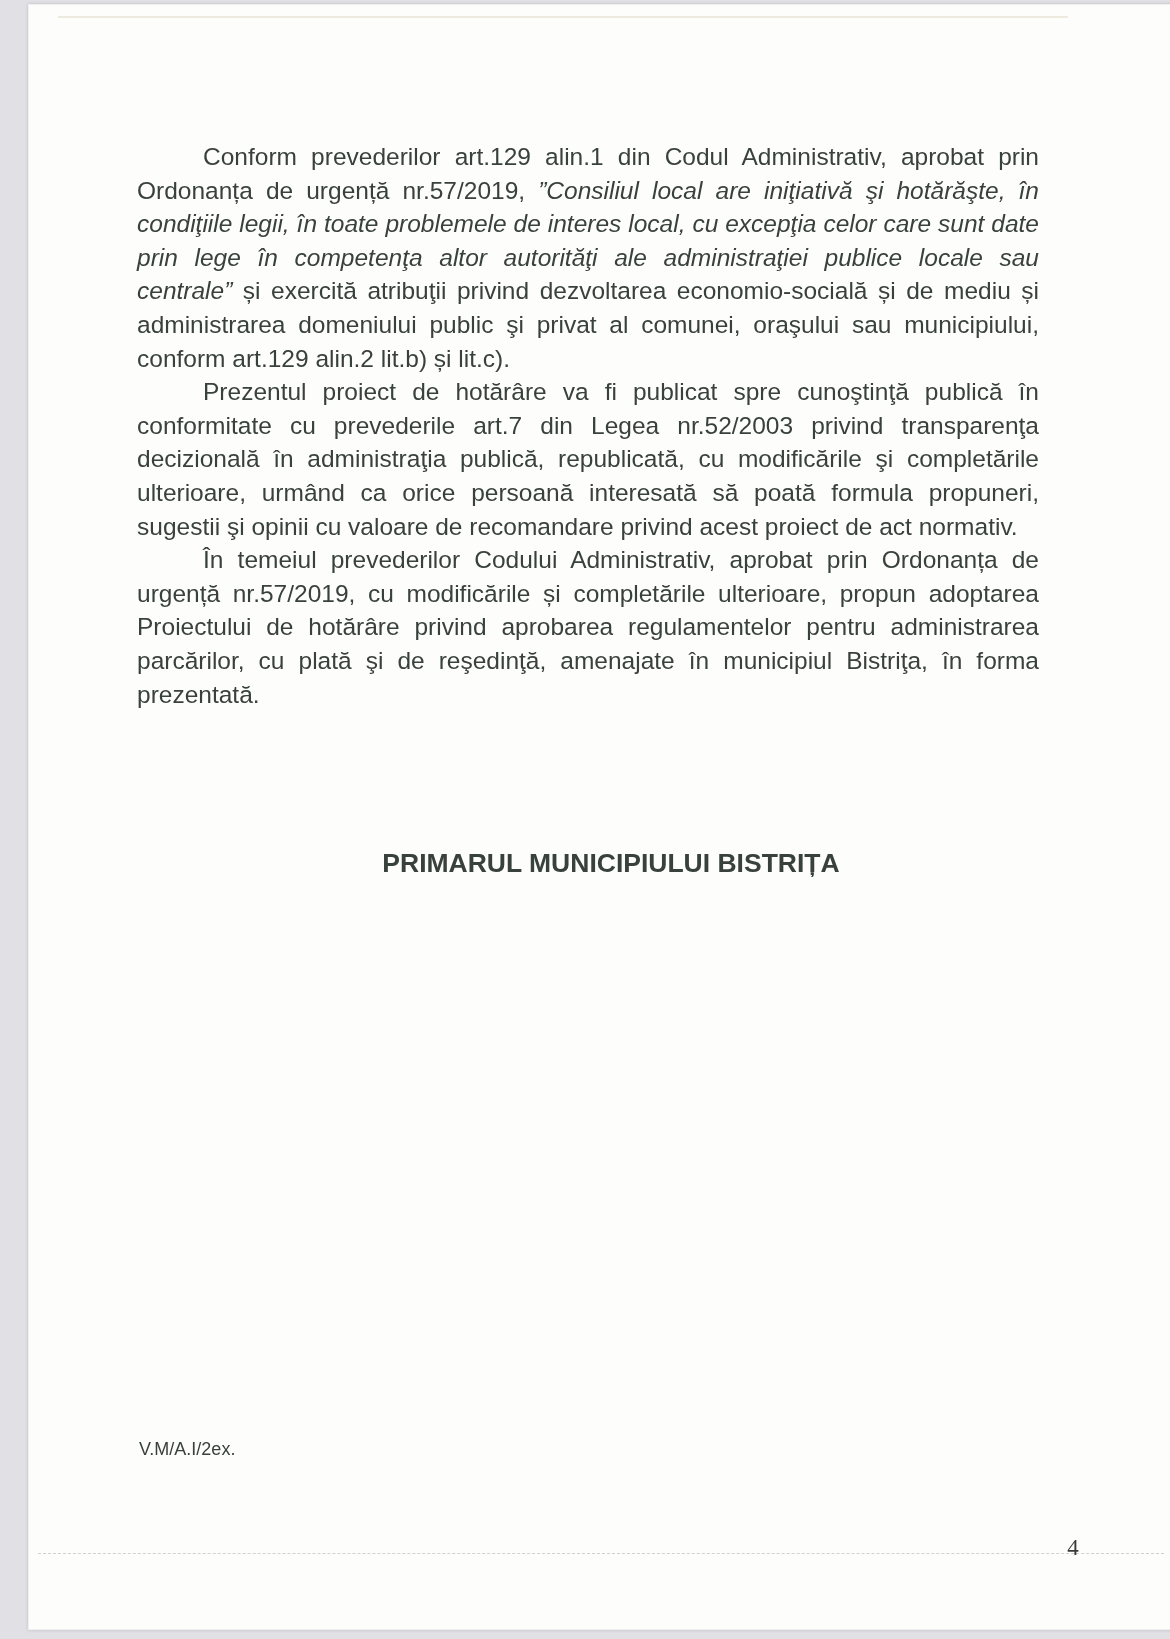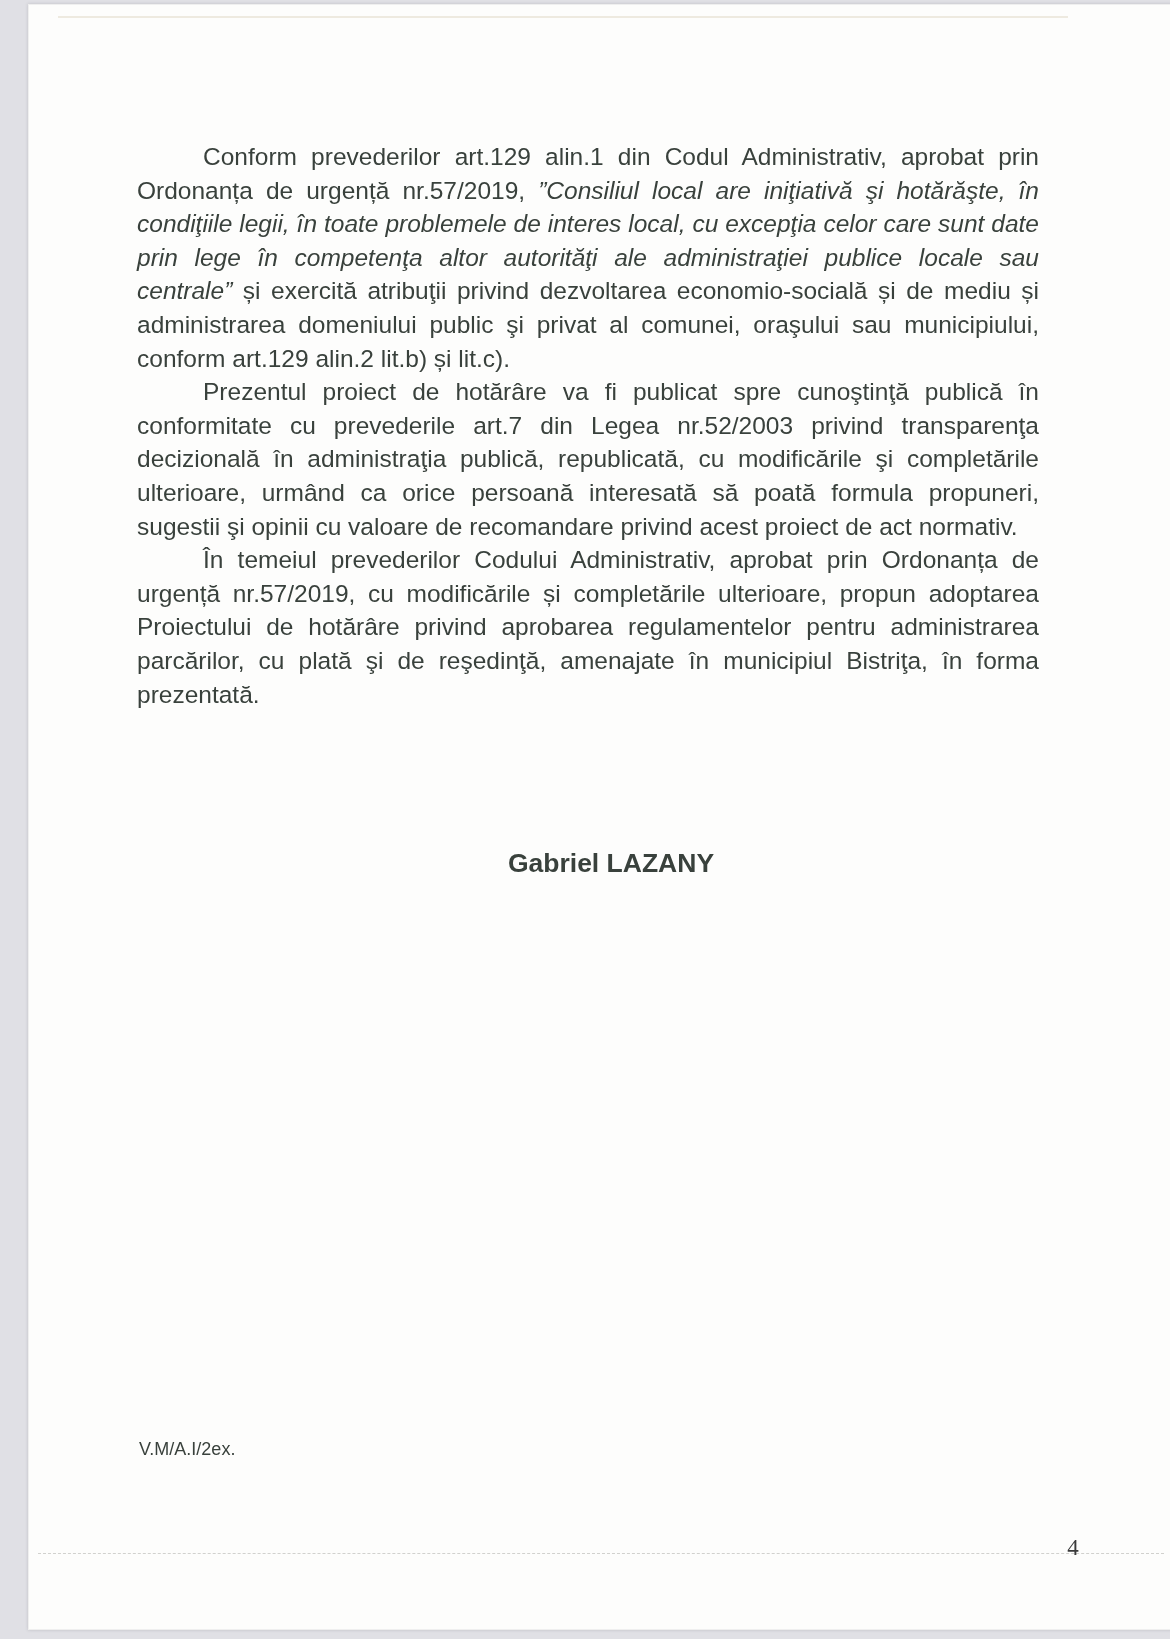--- a/index.html
+++ b/index.html
@@ -97,21 +97,21 @@
 <div class="page">
   <div class="scan-line-top"></div>
 
   <div class="body-text" id="paragraphs">
       <p><span>Conform prevederilor art.129 alin.1 din Codul Administrativ, aprobat prin Ordonanța de urgență nr.57/2019, </span><span class="it">”Consiliul local are iniţiativă şi hotărăşte, în condiţiile legii, în toate problemele de interes local, cu excepţia celor care sunt date prin lege în competenţa altor autorităţi ale administraţiei publice locale sau centrale”</span><span> și exercită atribuţii privind dezvoltarea economio-socială și de mediu și administrarea domeniului public şi privat al comunei, oraşului sau municipiului, conform art.129 alin.2 lit.b) și lit.c).</span></p>
       <p><span>Prezentul proiect de hotărâre va fi publicat spre cunoştinţă publică în conformitate cu prevederile art.7 din Legea nr.52/2003 privind transparenţa decizională în administraţia publică, republicată, cu modificările şi completările ulterioare, urmând ca orice persoană interesată să poată formula propuneri, sugestii şi opinii cu valoare de recomandare privind acest proiect de act normativ.</span></p>
       <p><span>În temeiul prevederilor Codului Administrativ, aprobat prin Ordonanța de urgență nr.57/2019, cu modificările și completările ulterioare, propun adoptarea Proiectului de hotărâre privind aprobarea regulamentelor pentru administrarea parcărilor, cu plată şi de reşedinţă, amenajate în municipiul Bistriţa, în forma prezentată.</span></p>
     </div>
 
   <div class="signature">
-    <div class="sig-name">Gabriel LAZANY</div>
+    <div class="sig-title">PRIMARUL MUNICIPIULUI BISTRIȚA</div>
   </div>
 
   <div class="footer-ref">V.M/A.I/2ex.</div>
 
   <div class="scan-line-bottom"></div>
 
   <div class="page-number">4</div>
 </div>
 
 </body></html>

